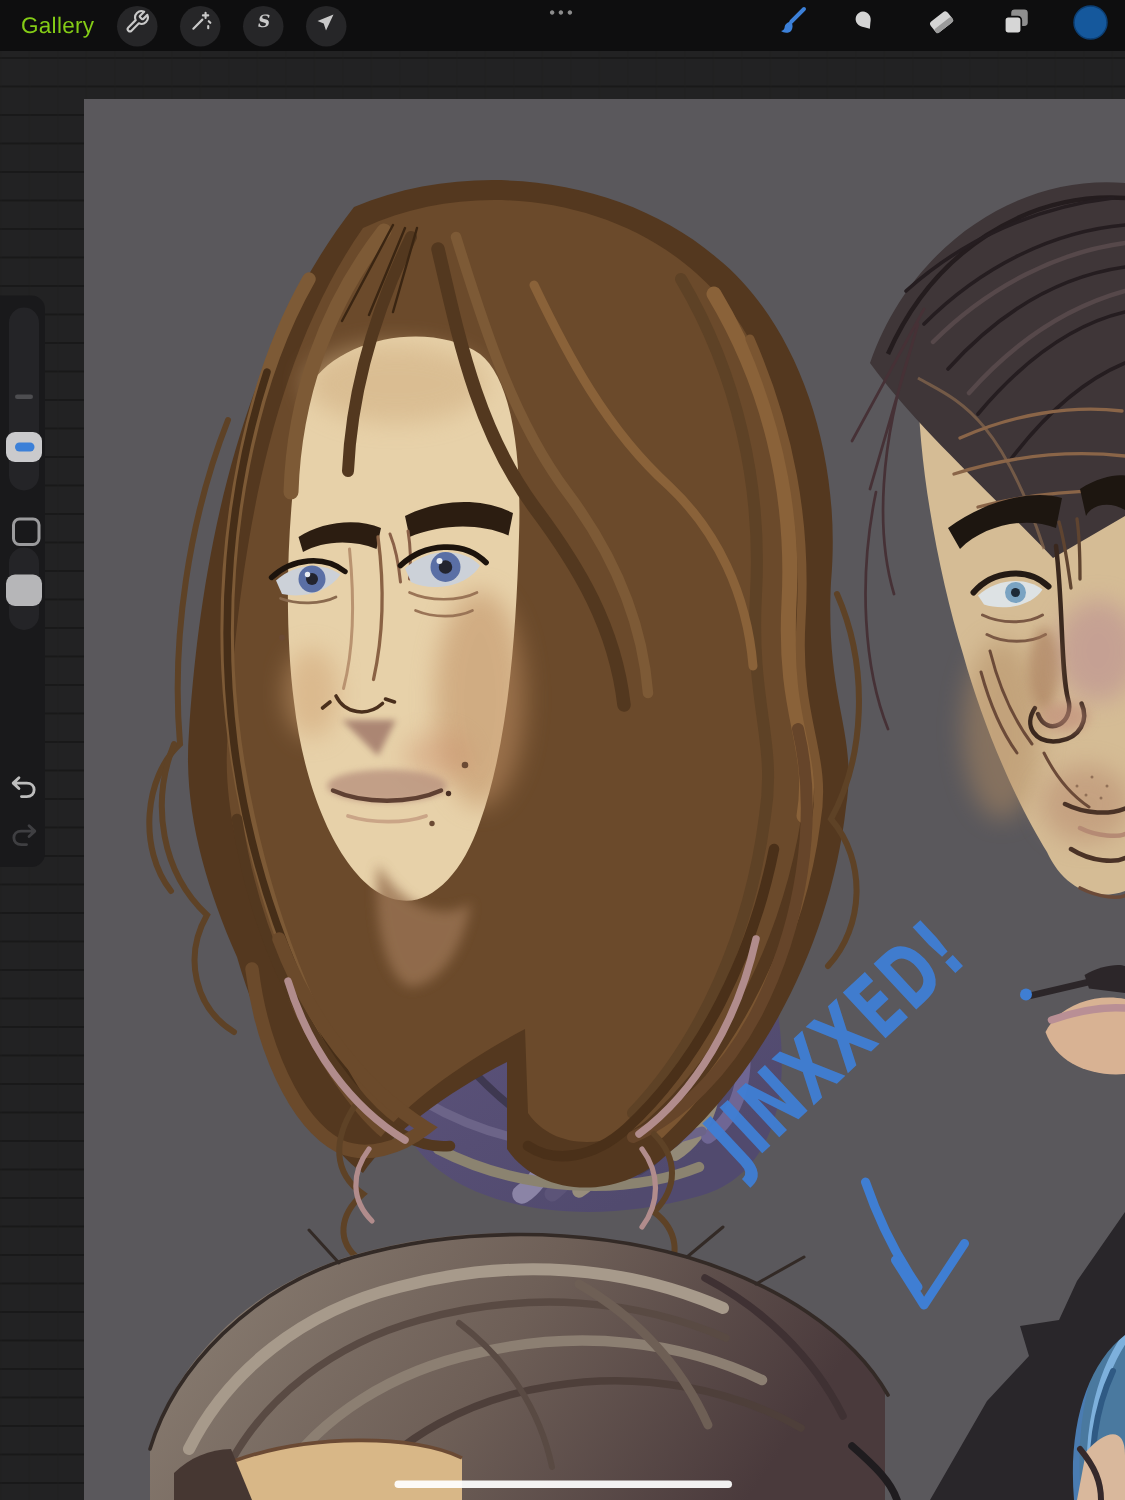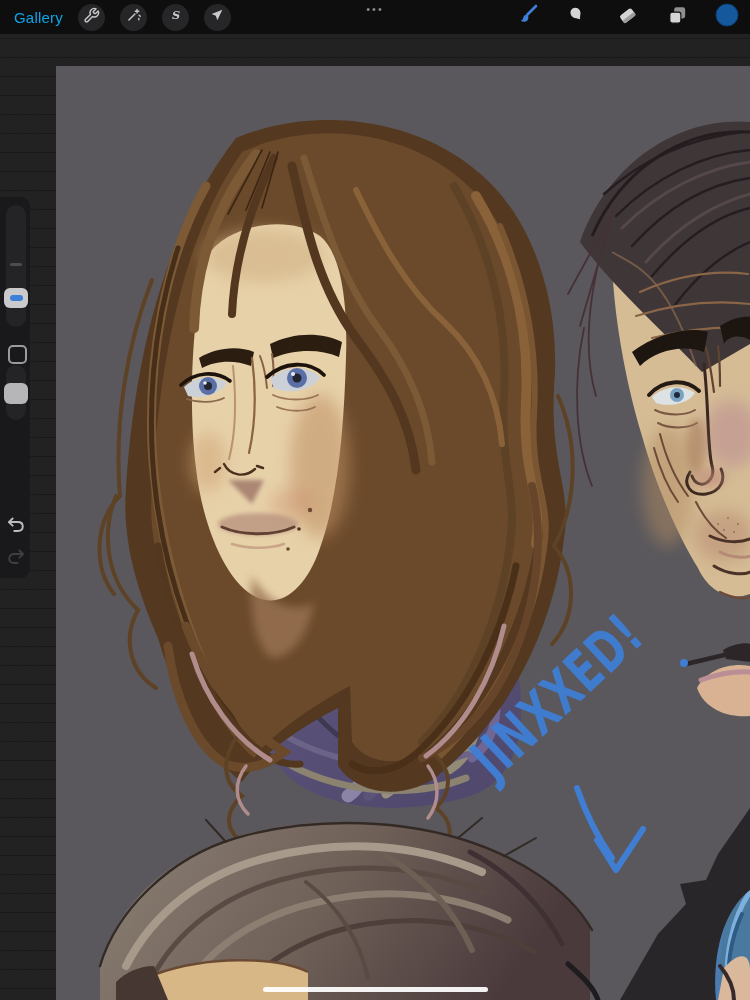--- a/index.html
+++ b/index.html
@@ -11,21 +11,21 @@
       linear-gradient(90deg, rgba(255,255,255,0.035) 1px, transparent 1px),
       linear-gradient(rgba(0,0,0,0.28) 1px, transparent 1px),
       linear-gradient(90deg, rgba(0,0,0,0.28) 1px, transparent 1px);
     background-size:19px 19px, 19px 19px, 19px 19px;
   }
   
   .topbar{
     position:absolute;left:0;top:0;width:750px;height:34px;
     background:#0e0e0f;display:flex;align-items:center;z-index:50;
   }
-  .gallery{color:#0ea5e9;font-size:15px;margin-left:14px;letter-spacing:.2px;}
+  .gallery{color:#84cc16;font-size:15px;margin-left:14px;letter-spacing:.2px;}
   .tool-circle{
     width:27px;height:27px;border-radius:50%;background:#262628;
     display:flex;align-items:center;justify-content:center;margin-left:15px;flex:0 0 auto;
   }
   .dots{position:absolute;left:0;right:0;top:3px;text-align:center;color:#8c8c8c;
     font-size:11px;letter-spacing:2px;pointer-events:none;}
   .right-tools{position:absolute;right:10px;top:0;height:34px;display:flex;align-items:center;gap:24px;}
   .flat-tool{width:26px;height:26px;display:flex;align-items:center;justify-content:center;}
   
   .sidebar{

